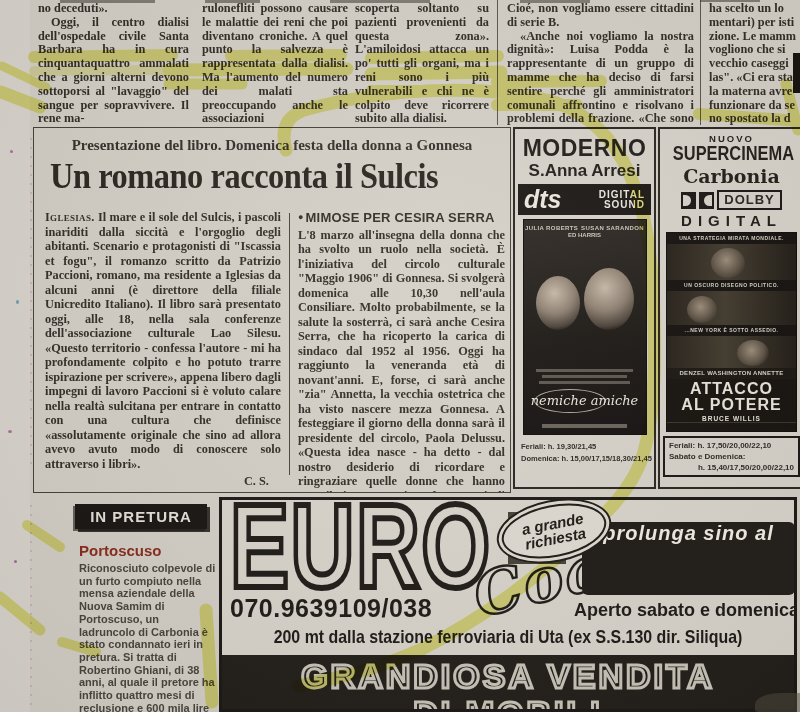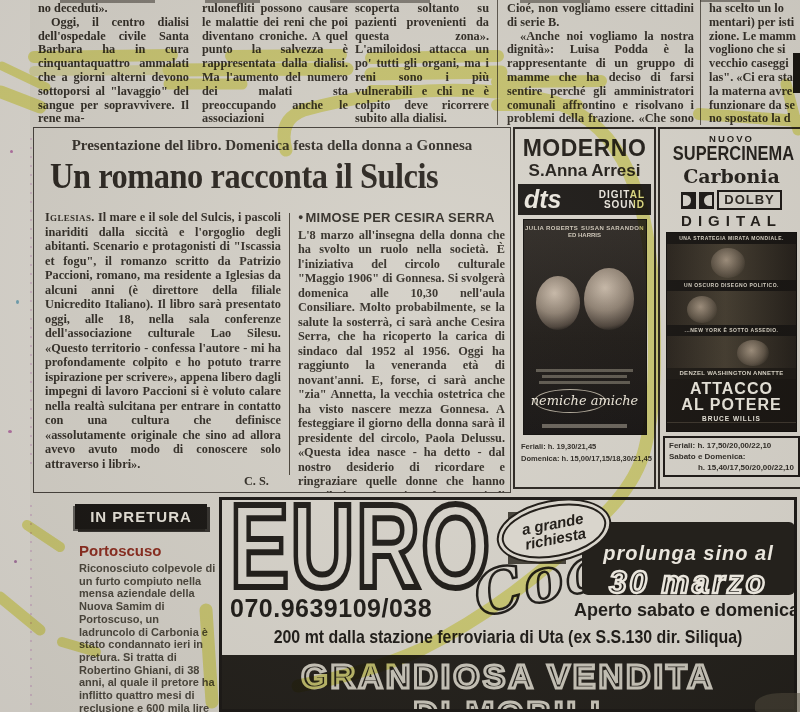--- a/index.html
+++ b/index.html
@@ -145,21 +145,21 @@
   .eu-flag{position:absolute;left:286px;top:12px;}
   .coast{position:absolute;left:250px;top:38px;font-family:"DejaVu Serif",serif;
      font-style:italic;font-weight:bold;font-size:60px;color:#d9d5cc;
      -webkit-text-stroke:2.5px #1e1b17;transform:rotate(-14deg);letter-spacing:2px;}
   .badge{position:absolute;left:279px;top:5px;width:106px;height:52px;border-radius:50%;
      border:2.5px solid #24201b;background:#d9d5cc;transform:rotate(-11deg);
      box-shadow:0 0 0 3px #d9d5cc,0 0 0 5px #24201b;display:flex;flex-direction:column;
      align-items:center;justify-content:center;z-index:3;}
   .badge div{font-style:italic;font-weight:bold;font-size:15px;line-height:15px;color:#24201b;}
   .promo-box{position:absolute;left:360px;top:22px;width:213px;height:73px;background:#24211c;
-     border-radius:6px;text-align:center;padding-top:20px;z-index:2;}
+     border-radius:6px;text-align:center;padding-top:0;z-index:2;}
   .promo1{font-style:italic;font-weight:bold;font-size:20px;color:#e9e5dc;letter-spacing:1px;}
   .promo2{font-style:italic;font-weight:bold;font-size:31px;line-height:36px;color:#24211c;
      -webkit-text-stroke:2.5px #e9e5dc;letter-spacing:3px;}
   .aperto{position:absolute;left:352px;top:100px;width:224px;text-align:center;font-size:18px;
      font-weight:bold;color:#1e1b17;white-space:nowrap;}
   .address{position:absolute;left:3px;top:126px;width:566px;text-align:center;font-size:18.5px;
      font-weight:bold;color:#1e1b17;white-space:nowrap;transform:scaleX(.86);transform-origin:center;}
   .sale-box{position:absolute;left:0;right:0;top:155px;bottom:-40px;background:#221f1a;
      text-align:center;padding-top:3px;}
   .sale1,.sale2{font-weight:bold;font-size:34px;line-height:37px;letter-spacing:3px;
@@ -325,21 +325,20 @@
           <circle cx="20.5" cy="11.3" r="2.1"></circle>
       </g>
     </svg>
     <div class="coast">Coast</div>
     <div class="badge">
       <div>a grande</div>
       <div>richiesta</div>
     </div>
     <div class="promo-box">
       <div class="promo1">prolunga sino al</div>
-      <div class="promo2">30 marzo</div>
     </div>
     <div class="aperto">Aperto sabato e domenica</div>
     <div class="address">200 mt dalla stazione ferroviaria di Uta (ex S.S.130 dir. Siliqua)</div>
     <div class="sale-box">
       <div class="sale1">GRANDIOSA VENDITA</div>
       <div class="sale2">DI MOBILI</div>
     </div>
   </section>
 
   <div class="art" style="left:60px;top:0;width:95px;height:3px;"></div>

